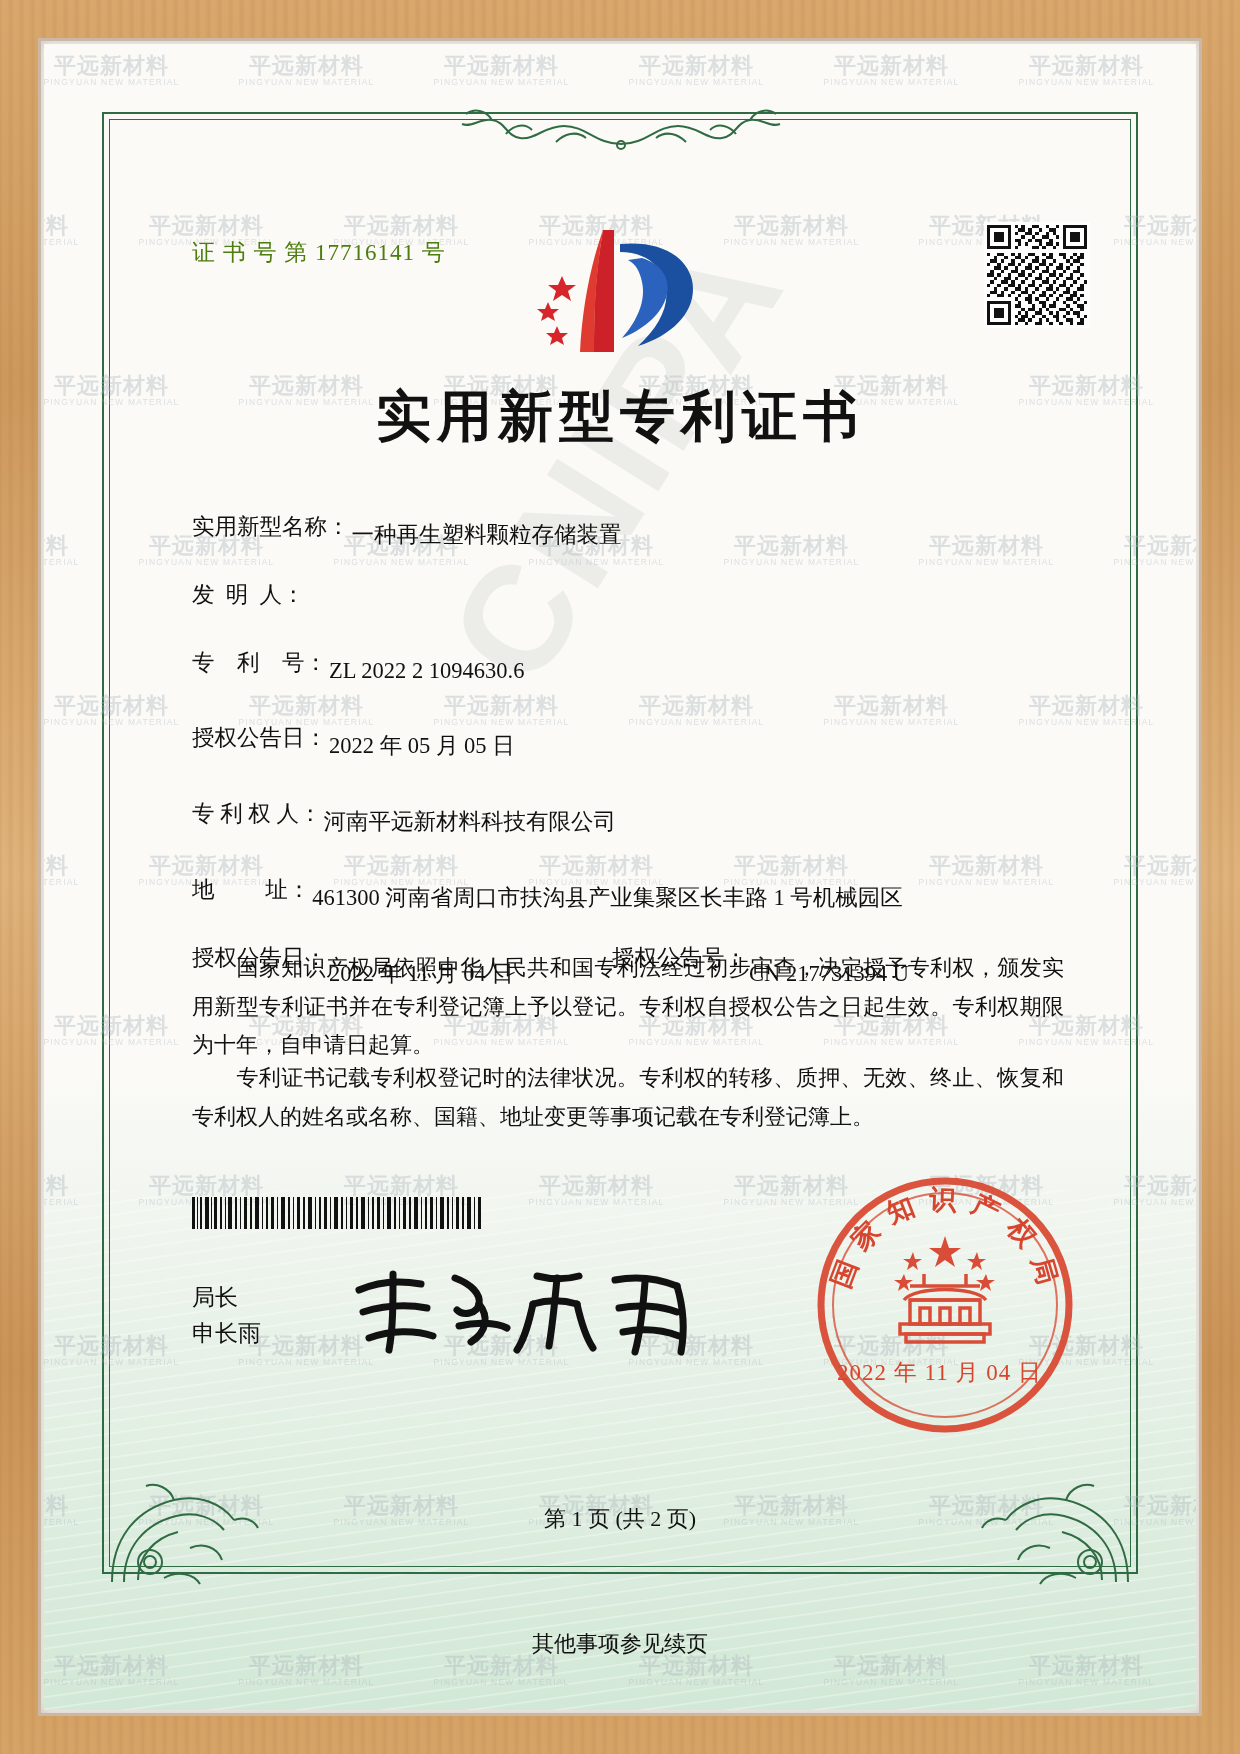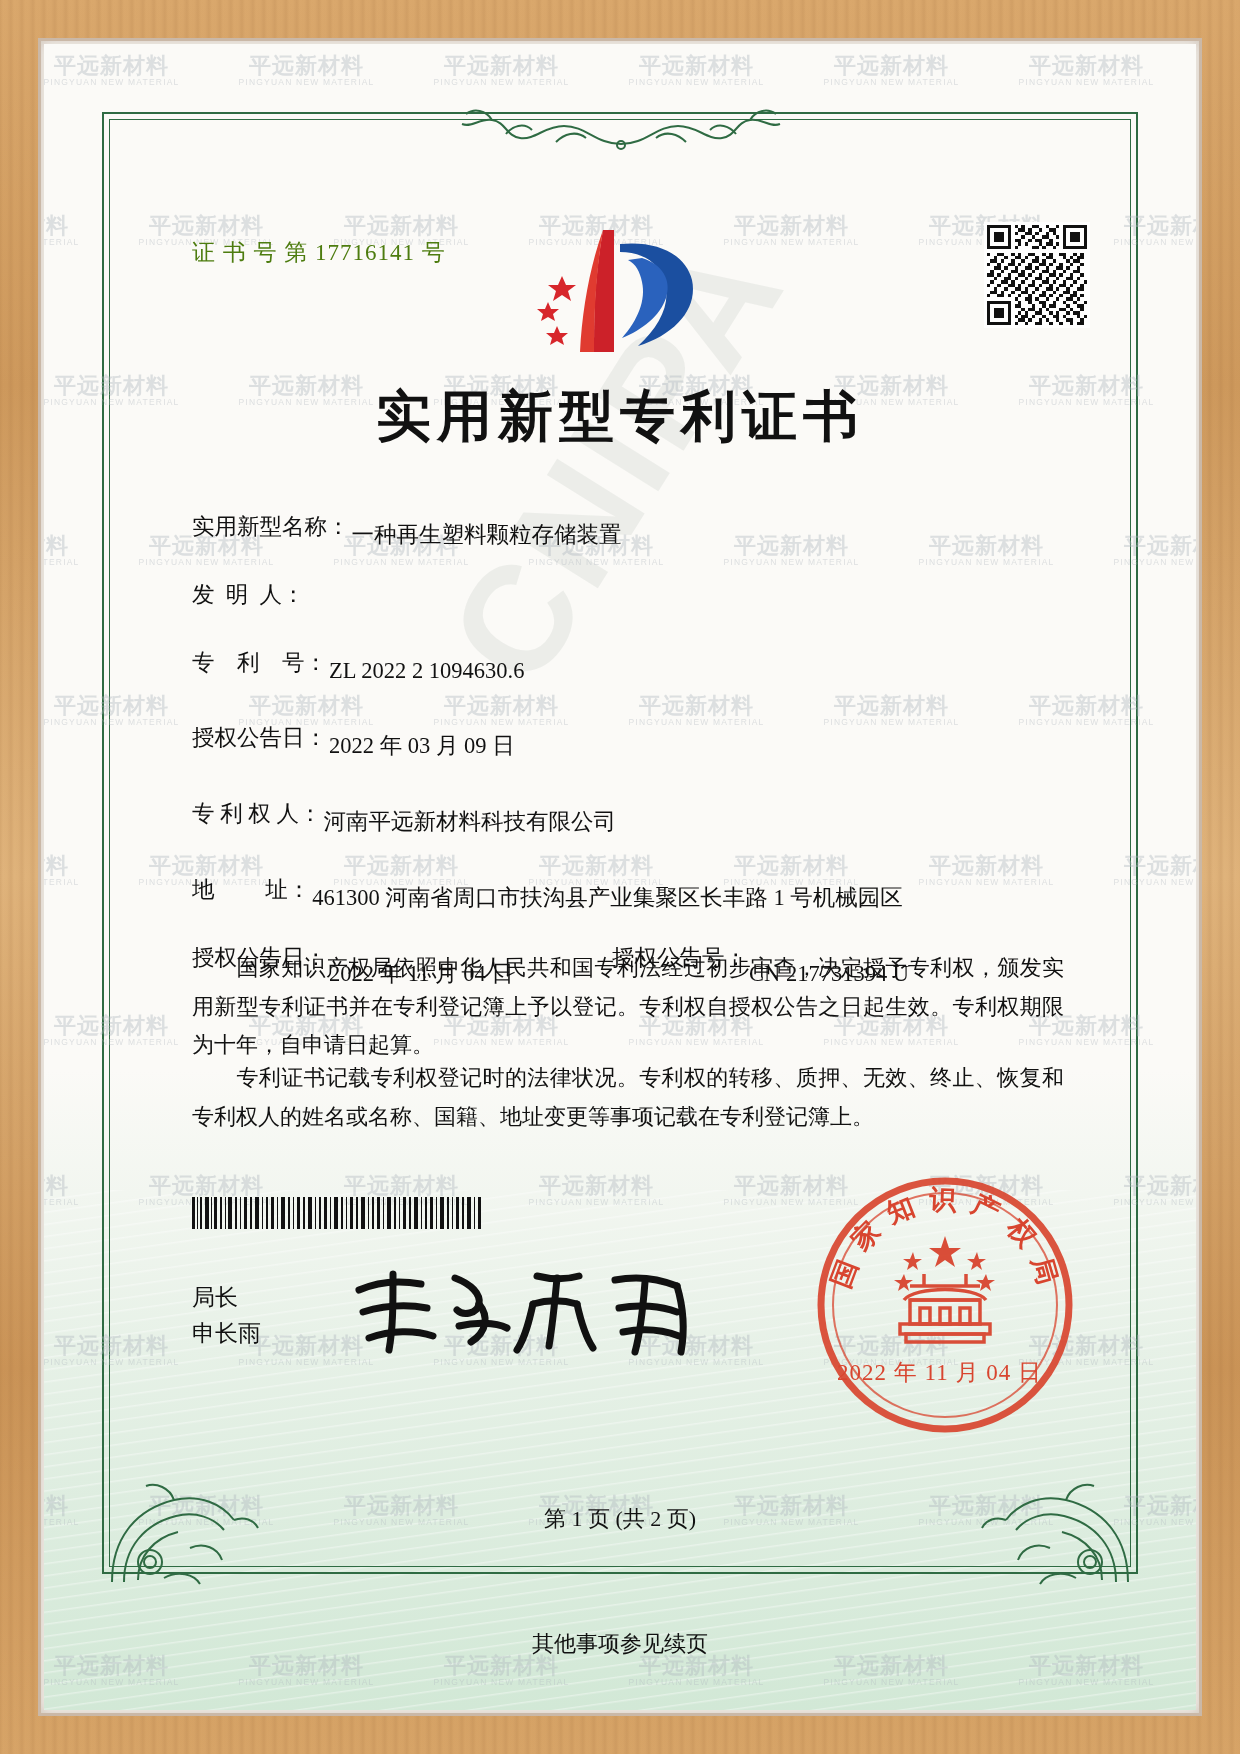--- a/index.html
+++ b/index.html
@@ -607,21 +607,21 @@
       </div>
       <div class="field-row">
         <span class="field-label">发  明  人：</span>
       </div>
       <div class="field-row">
         <span class="field-label">专    利    号：</span>
         <span class="field-value">ZL 2022 2 1094630.6</span>
       </div>
       <div class="field-row">
         <span class="field-label">授权公告日：</span>
-        <span class="field-value">2022 年 03 月 09 日</span>
+        <span class="field-value">2022 年 05 月 05 日</span>
       </div>
       <div class="field-row">
         <span class="field-label">专 利 权 人：</span>
         <span class="field-value">河南平远新材料科技有限公司</span>
       </div>
       <div class="field-row">
         <span class="field-label">地         址：</span>
         <span class="field-value">461300 河南省周口市扶沟县产业集聚区长丰路 1 号机械园区</span>
       </div>
       <div class="field-row two-col">

